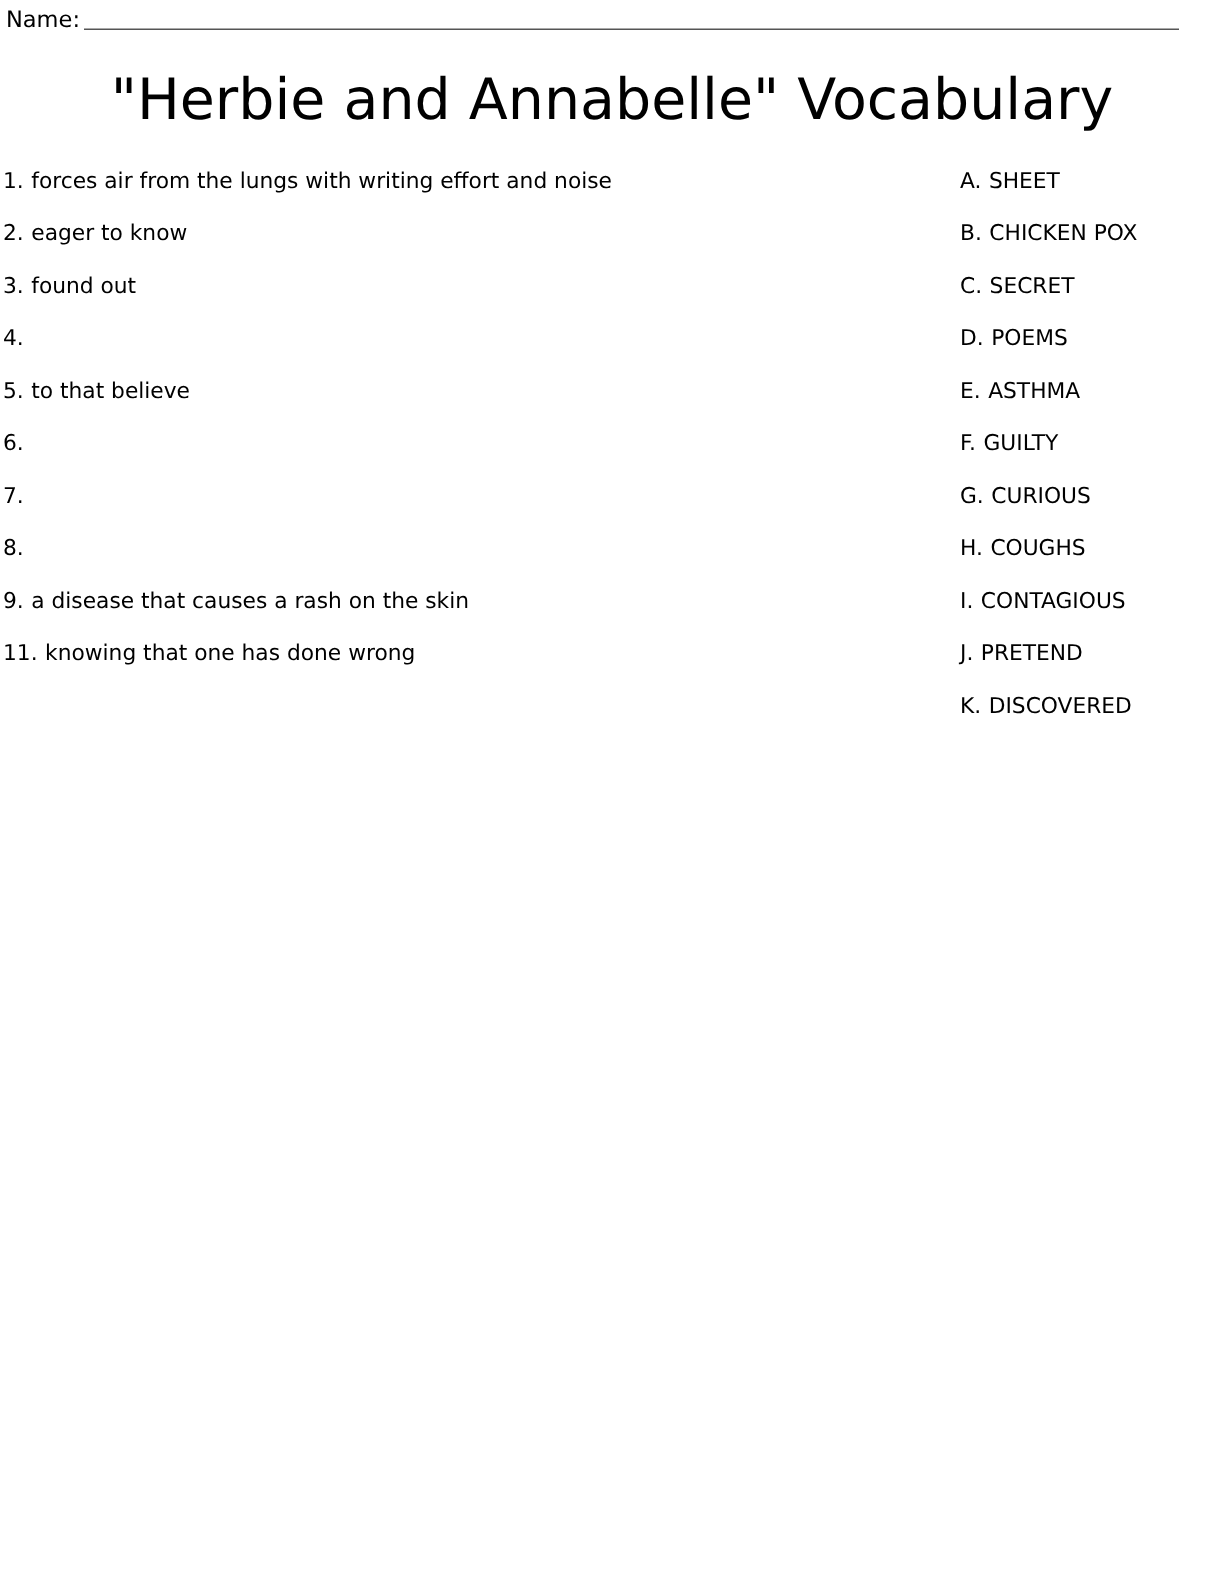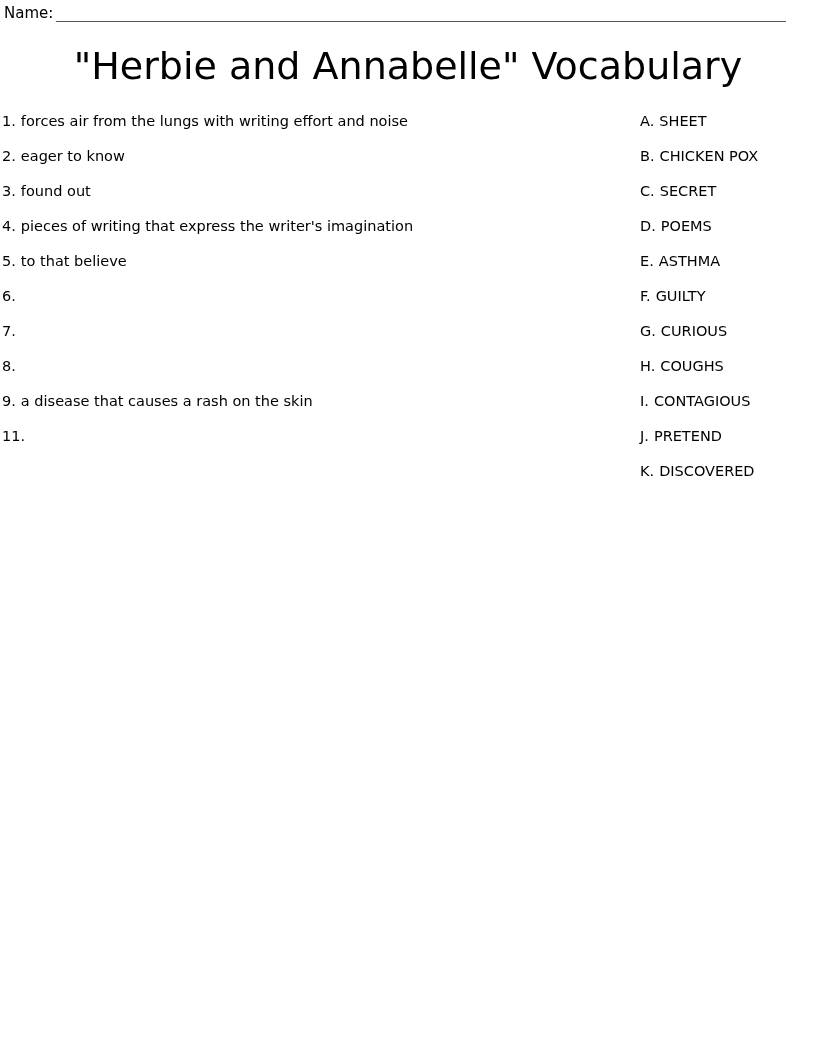--- a/index.html
+++ b/index.html
@@ -17,21 +17,21 @@
   }
   .page {
     width: 816px;
     height: 1056px;
     box-sizing: border-box;
     padding: 0;
     position: relative;
   }
   .name-row {
     display: flex;
-    align-items: flex-end;
+    align-items: center;
     padding: 4px 30px 0 4px;
     font-size: 15px;
     white-space: nowrap;
   }
   .name-label {
     font-size: 15px;
     font-family: "DejaVu Sans", sans-serif;
   }
   .name-line {
     flex: 1;
@@ -110,41 +110,41 @@
         <div class="item">
           <span class="item-num">2.</span>
           <span class="item-text">eager to know</span>
         </div>
         <div class="item">
           <span class="item-num">3.</span>
           <span class="item-text">found out</span>
         </div>
         <div class="item">
           <span class="item-num">4.</span>
-          <span class="item-text">pieces of writing that express the writer's imagination</span>
         </div>
         <div class="item">
           <span class="item-num">5.</span>
           <span class="item-text">to that believe</span>
         </div>
         <div class="item">
           <span class="item-num">6.</span>
         </div>
         <div class="item">
           <span class="item-num">7.</span>
         </div>
         <div class="item">
           <span class="item-num">8.</span>
         </div>
         <div class="item">
           <span class="item-num">9.</span>
           <span class="item-text">a disease that causes a rash on the skin</span>
         </div>
         <div class="item">
           <span class="item-num">11.</span>
+          <span class="item-text">knowing that one has done wrong</span>
         </div>
       </div>
 
       <div class="col-right">
         <div class="answer">
           <span class="answer-letter">A.</span>
           <span class="answer-text">SHEET</span>
         </div>
         <div class="answer">
           <span class="answer-letter">B.</span>

